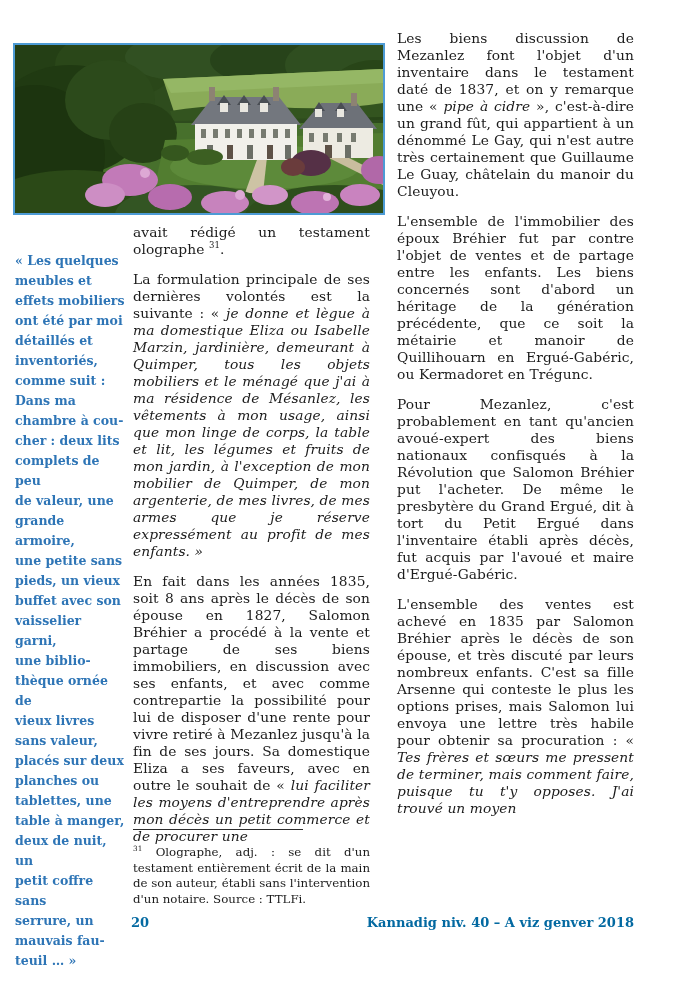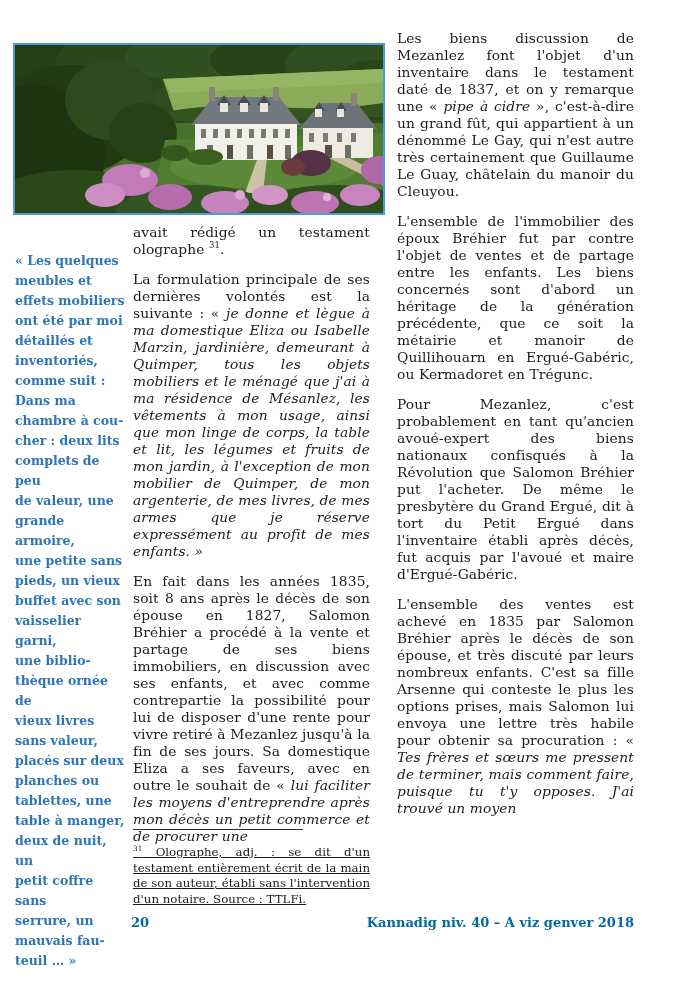--- a/index.html
+++ b/index.html
@@ -28,21 +28,21 @@
   .col-right  { left:397px; top:30px; }
   sup { font-size:0.62em; line-height:0; vertical-align:super; }
   .footnote-sep {
     position:absolute; left:133px; top:829px; width:170px; height:0;
     border-top:1.5px solid #2b2b2b;
   }
   .footnote {
     position:absolute; left:133px; top:845px; width:237px;
     text-align:justify; font-size:11.8px; line-height:15.5px; color:#1b1b1b;
   }
-  .footnote p { margin:0;text-decoration:underline; }
+  .footnote p { margin:0; }
   .footer-num, .footer-journal {
     position:absolute; top:915px; color:#0369a1; font-weight:bold;
     font-size:13px;
   }
   .footer-num { left:131px; }
   .footer-journal { right:66px; }
 </style>
 </head>
 <body>
 

